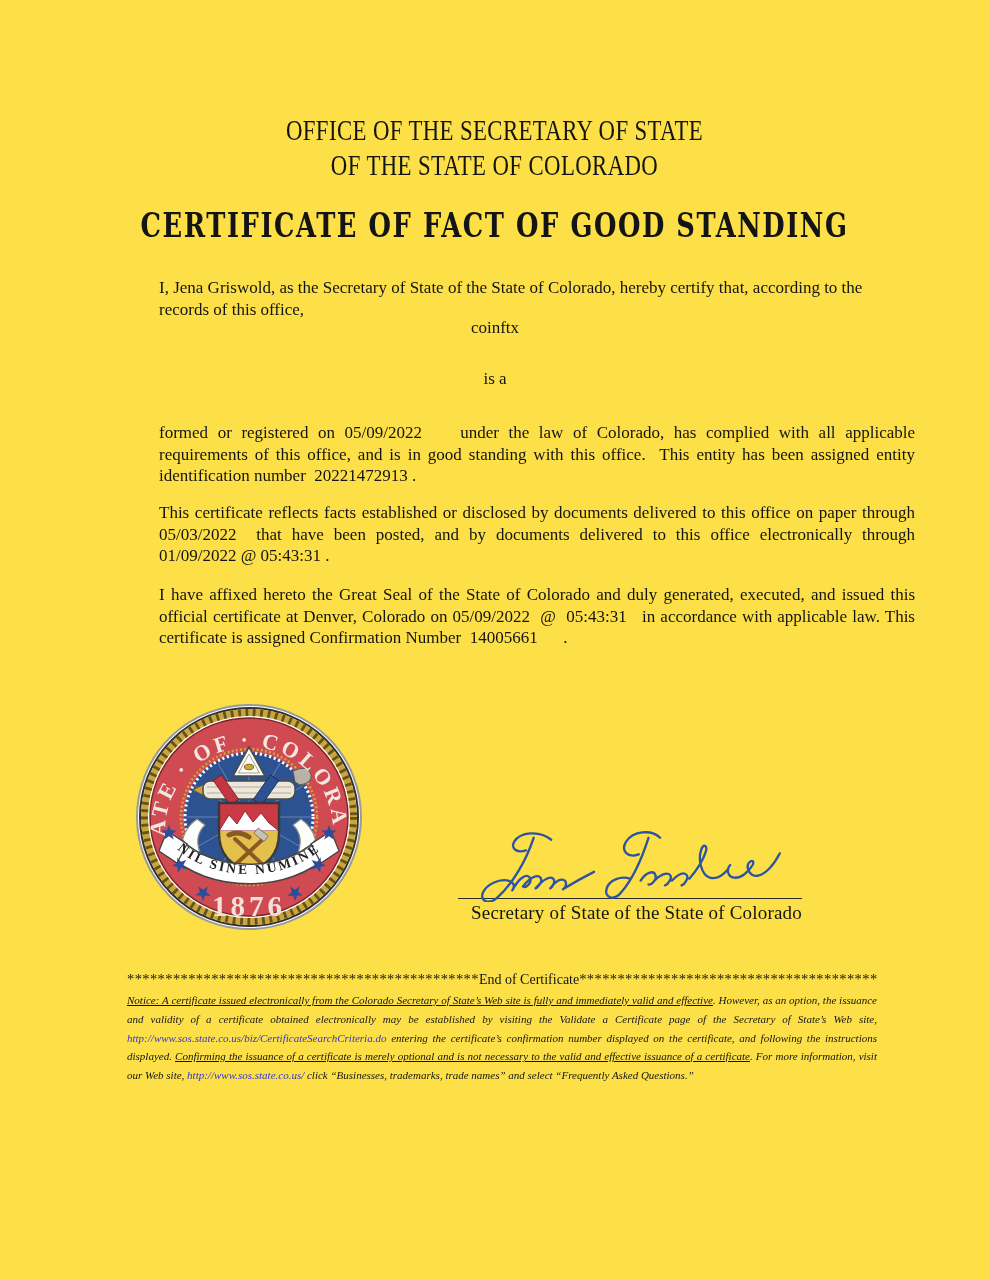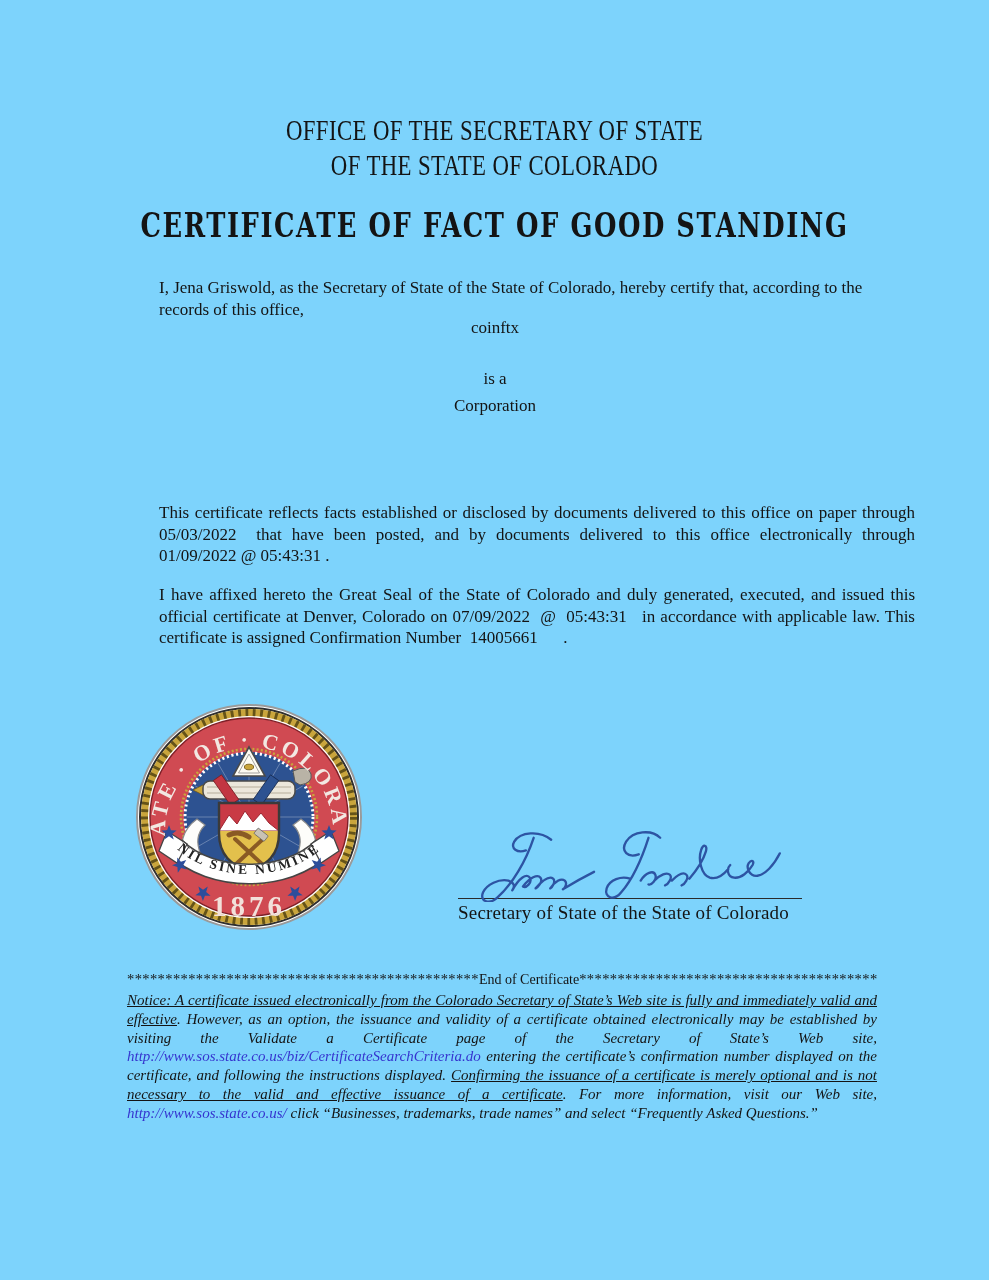--- a/index.html
+++ b/index.html
@@ -1,17 +1,17 @@
 <!DOCTYPE html>
 <html><head>
 <meta charset="utf-8">
 <style>
   html,body { margin:0; padding:0; background:#ffffff; }
   .page {
-    position:relative; width:989px; height:1280px; background:#7dd3fc;
+    position:relative; width:989px; height:1280px; background:#fde047;
     font-family:"Liberation Serif", serif; color:#141414; overflow:hidden;
   }
   
   .header {
     position:absolute; top:112px; left:0; width:100%;
     text-align:center; font-size:30px; line-height:35px;
     transform:scaleX(.76); transform-origin:50% 0;
     white-space:nowrap; letter-spacing:.5px;
   }
   .doc-title {
@@ -23,30 +23,30 @@
   
   .bodytext { position:absolute; left:117px; width:756px; font-size:17px; line-height:21.5px;margin-left:42px; }
   .just { text-align:justify; white-space:pre-wrap; }
   .centerline { position:absolute; left:117px; width:756px; text-align:center; font-size:17px; }
   
   .seal { position:absolute; left:133px; top:701px; width:232px; height:232px; }
   
   .sig-block { position:absolute; left:458px; top:830px; width:344px; }
   .sig-svg { display:block; margin:0 0 0 10px; }
   .sig-line { border-top:1.5px solid #2a2a2a; margin-top:-4px; }
-  .sig-label { text-align:left; font-size:19px; margin-top:3px; letter-spacing:.2px; }
+  .sig-label { text-align:right; font-size:19px; margin-top:3px; letter-spacing:.2px; }
   
   .stars-line {
     position:absolute; top:971px; left:127px; width:750px;
     font-size:14.5px; white-space:nowrap; overflow:hidden;
   }
   .stars-line .stars { letter-spacing:.4px; }
   .notice {
     position:absolute; top:991px; left:127px; width:750px;
-    font-style:italic; font-size:15px; line-height:18.8px;
+    font-style:italic; font-size:11px; line-height:18.8px;
     text-align:justify;
   }
   .u { text-decoration:underline; }
   .link { color:#3535cf; text-decoration:none; cursor:pointer; }
 </style>
 </head>
 <body>
 
 <div class="page">
 
@@ -54,24 +54,24 @@
     <div>OFFICE OF THE SECRETARY OF STATE</div>
     <div>OF THE STATE OF COLORADO</div>
   </div>
 
   <div class="doc-title">CERTIFICATE OF FACT OF GOOD STANDING</div>
 
   <div class="bodytext" style="top:277px;">I, Jena Griswold, as the Secretary of State of the State of Colorado, hereby certify that, according to the records of this office,</div>
 
   <div class="centerline" style="top:318px;">coinftx</div>
   <div class="centerline" style="top:369px;">is a</div>
-  <div class="centerline" style="top:396px;">Corporation</div>
 
+  <div class="bodytext just" style="top:422px;">formed or registered on 05/09/2022    under the law of Colorado, has complied with all applicable requirements of this office, and is in good standing with this office.  This entity has been assigned entity identification number  20221472913 .</div>
   <div class="bodytext just" style="top:502px;">This certificate reflects facts established or disclosed by documents delivered to this office on paper through 05/03/2022  that have been posted, and by documents delivered to this office electronically through 01/09/2022 @ 05:43:31 .</div>
-  <div class="bodytext just" style="top:584px;">I have affixed hereto the Great Seal of the State of Colorado and duly generated, executed, and issued this official certificate at Denver, Colorado on 07/09/2022  @  05:43:31   in accordance with applicable law. This certificate is assigned Confirmation Number  14005661      .</div>
+  <div class="bodytext just" style="top:584px;">I have affixed hereto the Great Seal of the State of Colorado and duly generated, executed, and issued this official certificate at Denver, Colorado on 05/09/2022  @  05:43:31   in accordance with applicable law. This certificate is assigned Confirmation Number  14005661      .</div>
 
   <div class="seal">
     <svg width="232" height="232" viewBox="0 0 232 232">
 
       <circle cx="116" cy="116" r="112" fill="#ffffff" stroke="#9a9a9a" stroke-width="2"></circle>
       <circle cx="116" cy="116" r="109" fill="#fdfdfb" stroke="#2f2f2f" stroke-width="2"></circle>
 
       <circle cx="116" cy="116" r="104.5" fill="none" stroke="#c9a53c" stroke-width="7"></circle>
       <circle cx="116" cy="116" r="104.5" fill="none" stroke="#3a3008" stroke-width="7" stroke-dasharray="2.8 4.6" opacity="0.7"></circle>
 

